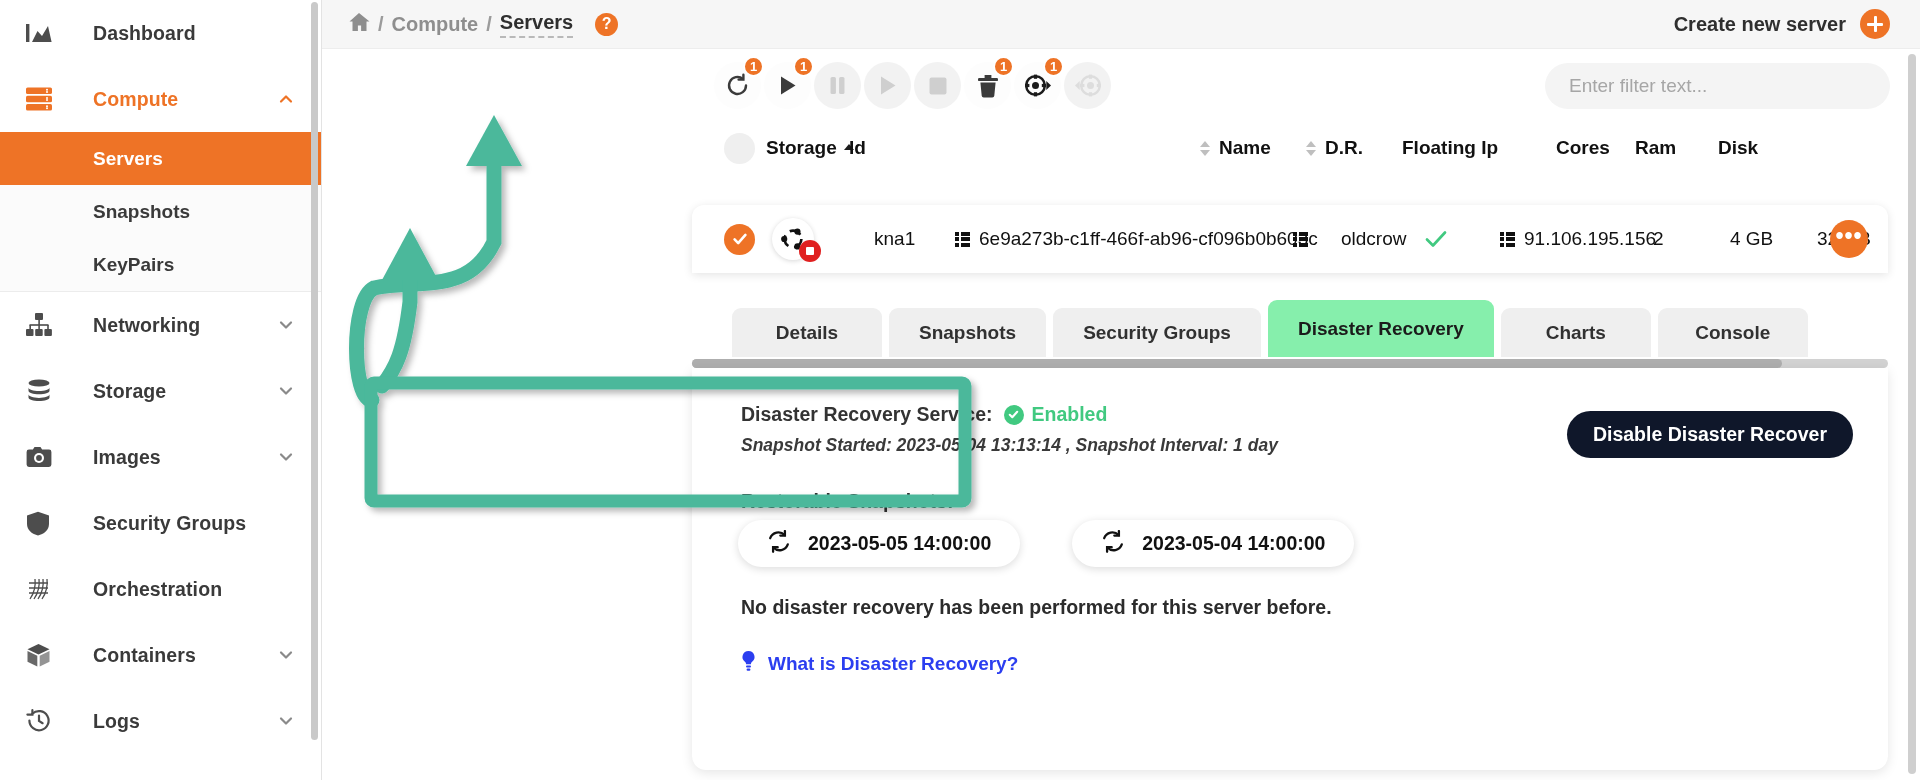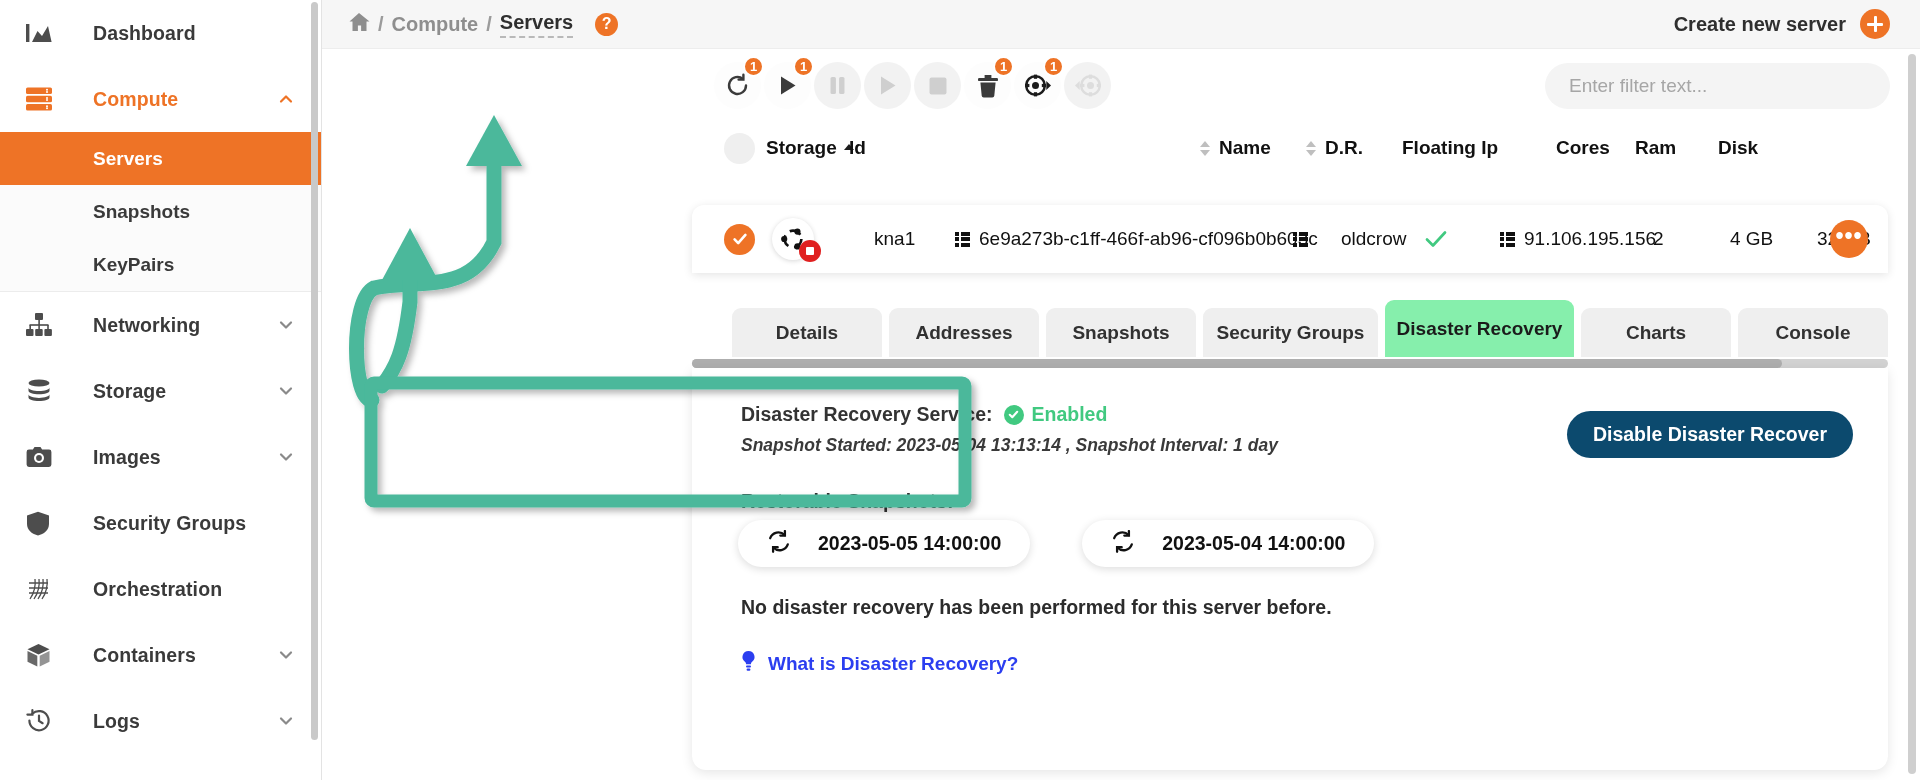--- a/index.html
+++ b/index.html
@@ -227,36 +227,36 @@
     width: 20px; height: 20px; border-radius: 50%; background: #41c980;
     display: inline-flex; align-items: center; justify-content: center;
     margin-left: 11px;
   }
   .check-circle svg { width: 13px; height: 13px; }
   .dr-line2 { font-size: 17.5px; font-style: italic; font-weight: bold; color: #3a3a3a; margin-top: 9px; }
 
   .disable-btn {
     position: absolute; right: 35px; top: 43px;
     height: 47px; padding: 0 26px; border-radius: 24px;
-    background: #0c4a6e; color: #fff;
+    background: #0f172a; color: #fff;
     font-size: 19.5px; font-weight: bold;
     display: flex; align-items: center; justify-content: center;
     cursor: pointer; border: none;
     font-family: "Liberation Sans", sans-serif;
   }
 
   .restorable-label {
     position: absolute; left: 49px; top: 122px;
     font-size: 19.5px; font-weight: bold; color: #333;
   }
   .snap-chips { position: absolute; left: 46px; top: 152px; display: flex; gap: 52px; }
   .snap-chip {
     height: 47px; border-radius: 24px; background: #fff;
     box-shadow: 0 2px 8px rgba(0,0,0,.14);
-    display: flex; align-items: center; gap: 27px;
+    display: flex; align-items: center; gap: 17px;
     padding: 0 29px; cursor: pointer;
     font-size: 19.5px; font-weight: bold; color: #111; text-align: right;
   }
   .no-dr-text {
     position: absolute; left: 49px; top: 228px;
     font-size: 19.5px; font-weight: bold; color: #2c2c2c;
   }
   .dr-link {
     position: absolute; left: 49px; top: 283px;
     display: flex; align-items: center; gap: 12px;
@@ -605,23 +605,20 @@
       <span class="cell" style="position:absolute; left:961px;">2</span>
       <span class="cell" style="position:absolute; left:1038px;">4 GB</span>
       <span class="cell" style="position:absolute; left:1125px;">32 GB</span>
       <span class="kebab" style="position:absolute; right:20px;">•••</span>
     </div>
 
     <div class="tabs-wrap">
       <div class="tabs">
         <div class="tab">
             <span>Details</span>
-          </div>
-        <div class="tab">
-            <span>Addresses</span>
           </div>
         <div class="tab">
             <span>Snapshots</span>
           </div>
         <div class="tab">
             <span>Security Groups</span>
           </div>
         <div class="tab active">
             <span>Disaster Recovery</span>
           </div>

